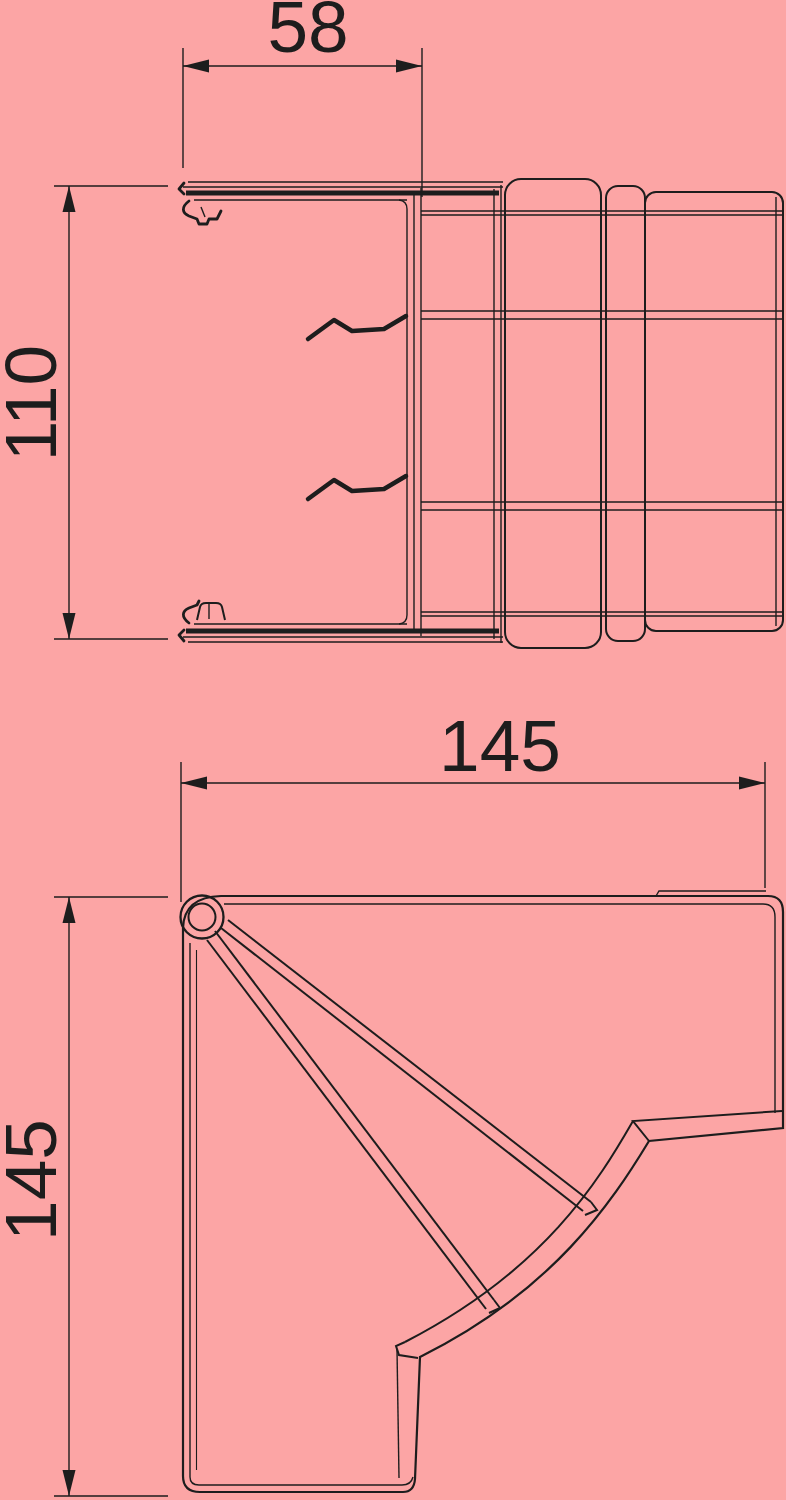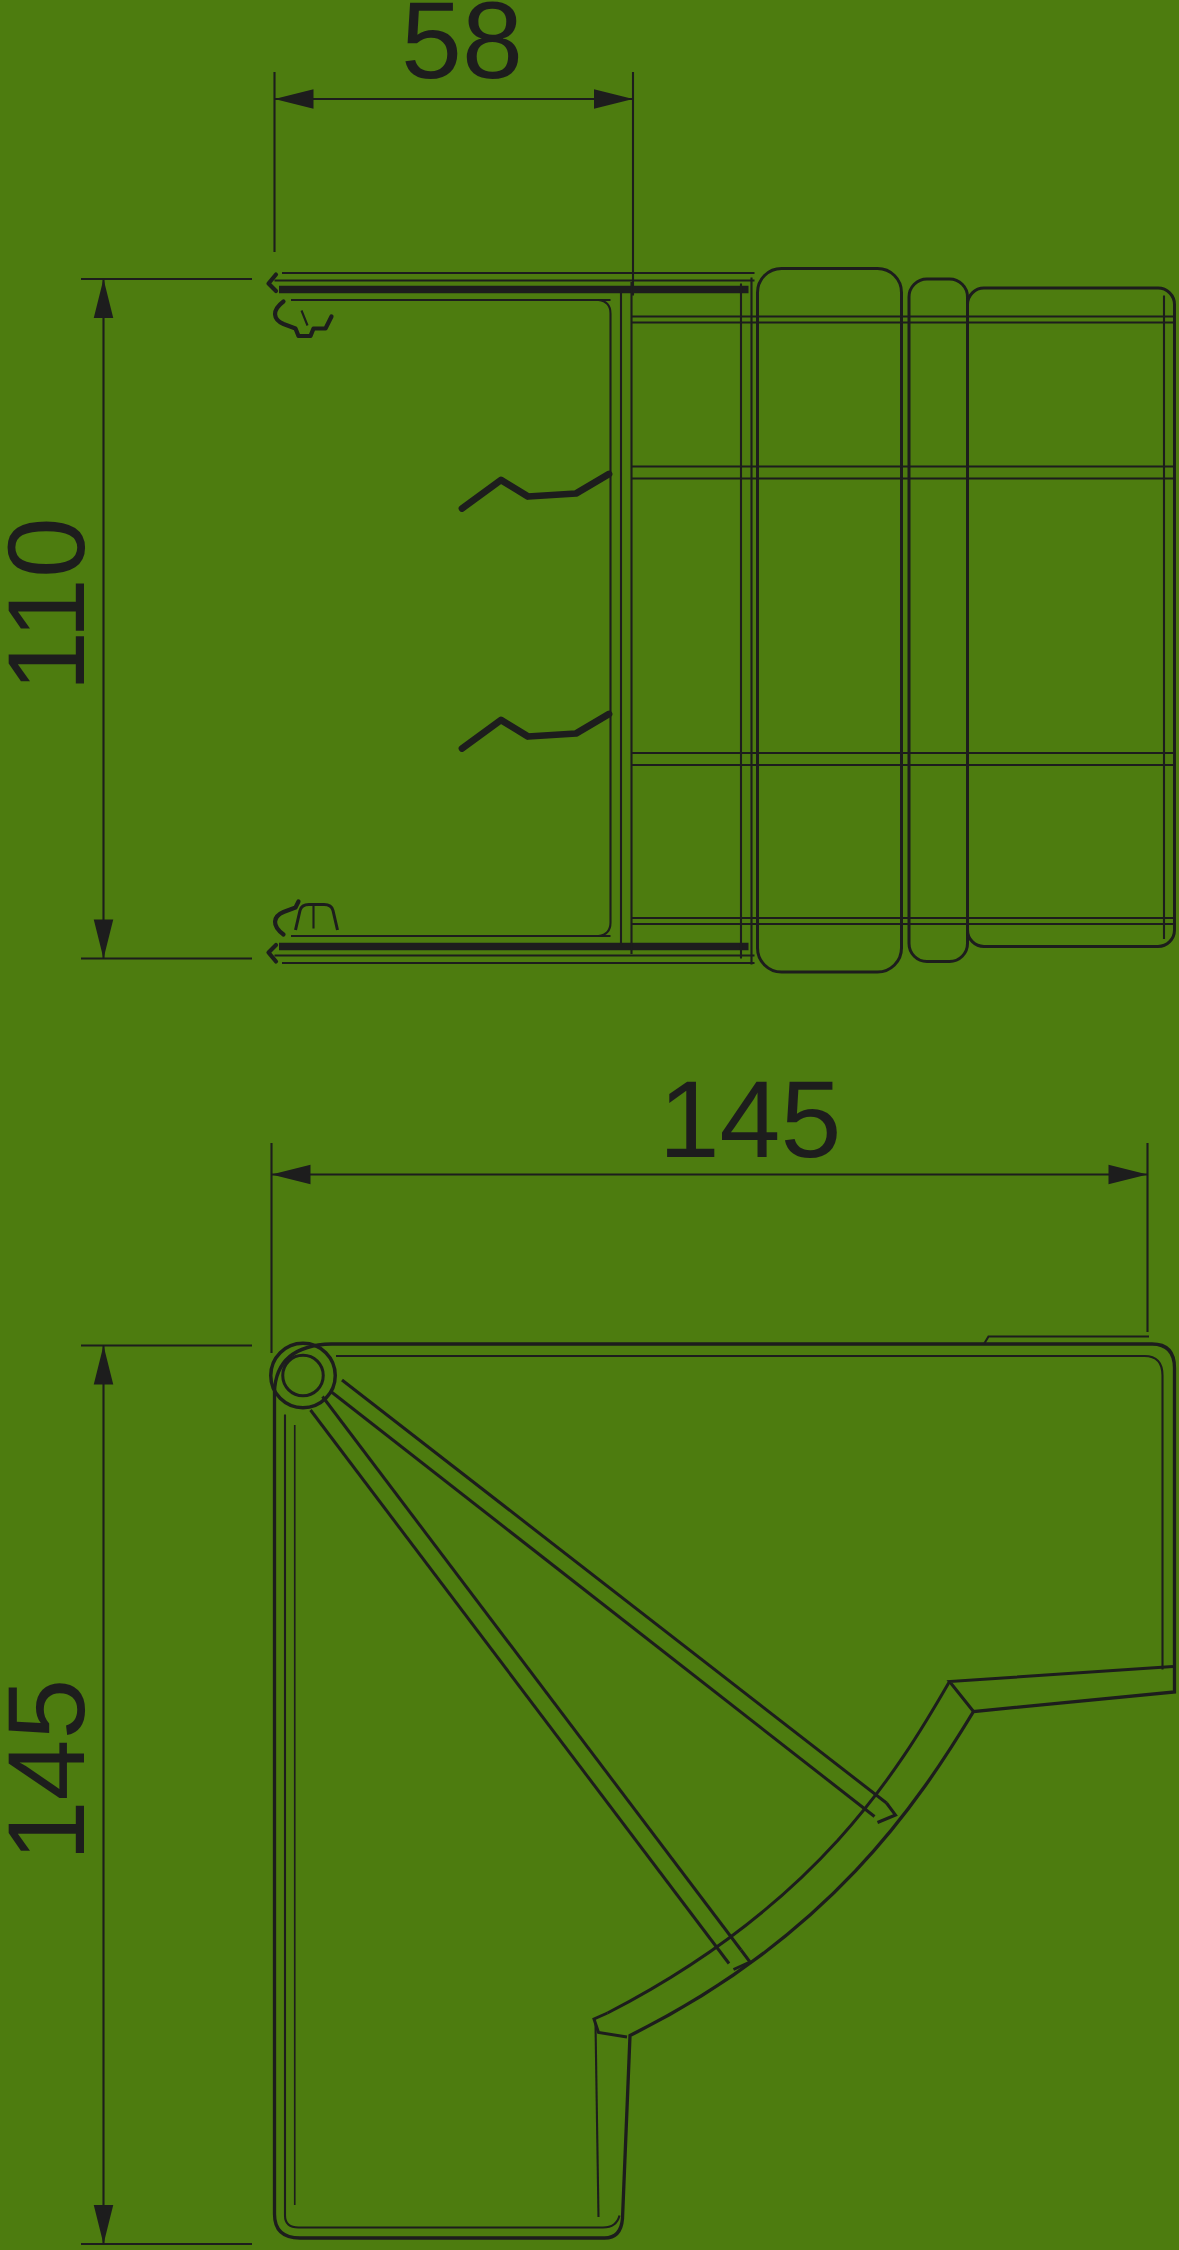--- a/index.html
+++ b/index.html
@@ -1,19 +1,19 @@
 <!DOCTYPE html>
 <html><head>
 <meta charset="utf-8">
 <style>
   html,body{margin:0;padding:0;background:#ffffff;}
   .sheet{
     position:relative;
     width:786px;height:1500px;
-    background:#4d7c0f;
+    background:#fca5a5;
     font-family:"Liberation Sans", sans-serif;
     overflow:hidden;
   }
   svg{display:block;}
   .dim-text{
     font-family:"Liberation Sans", sans-serif;
     font-size:73px;
     fill:#1d1d1d;
     text-anchor:middle;
   }

